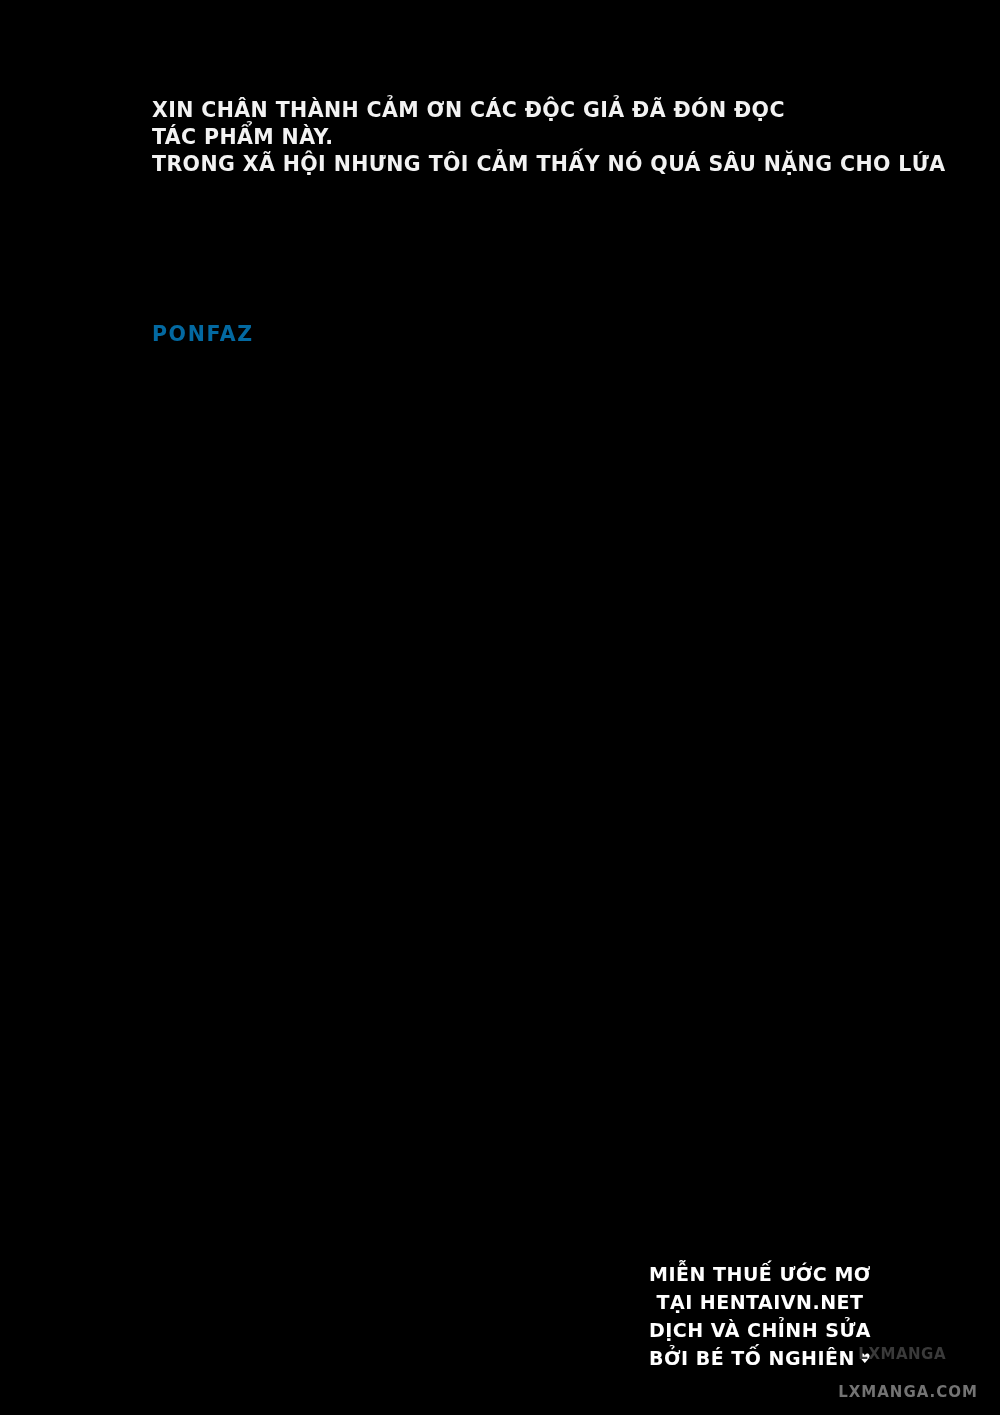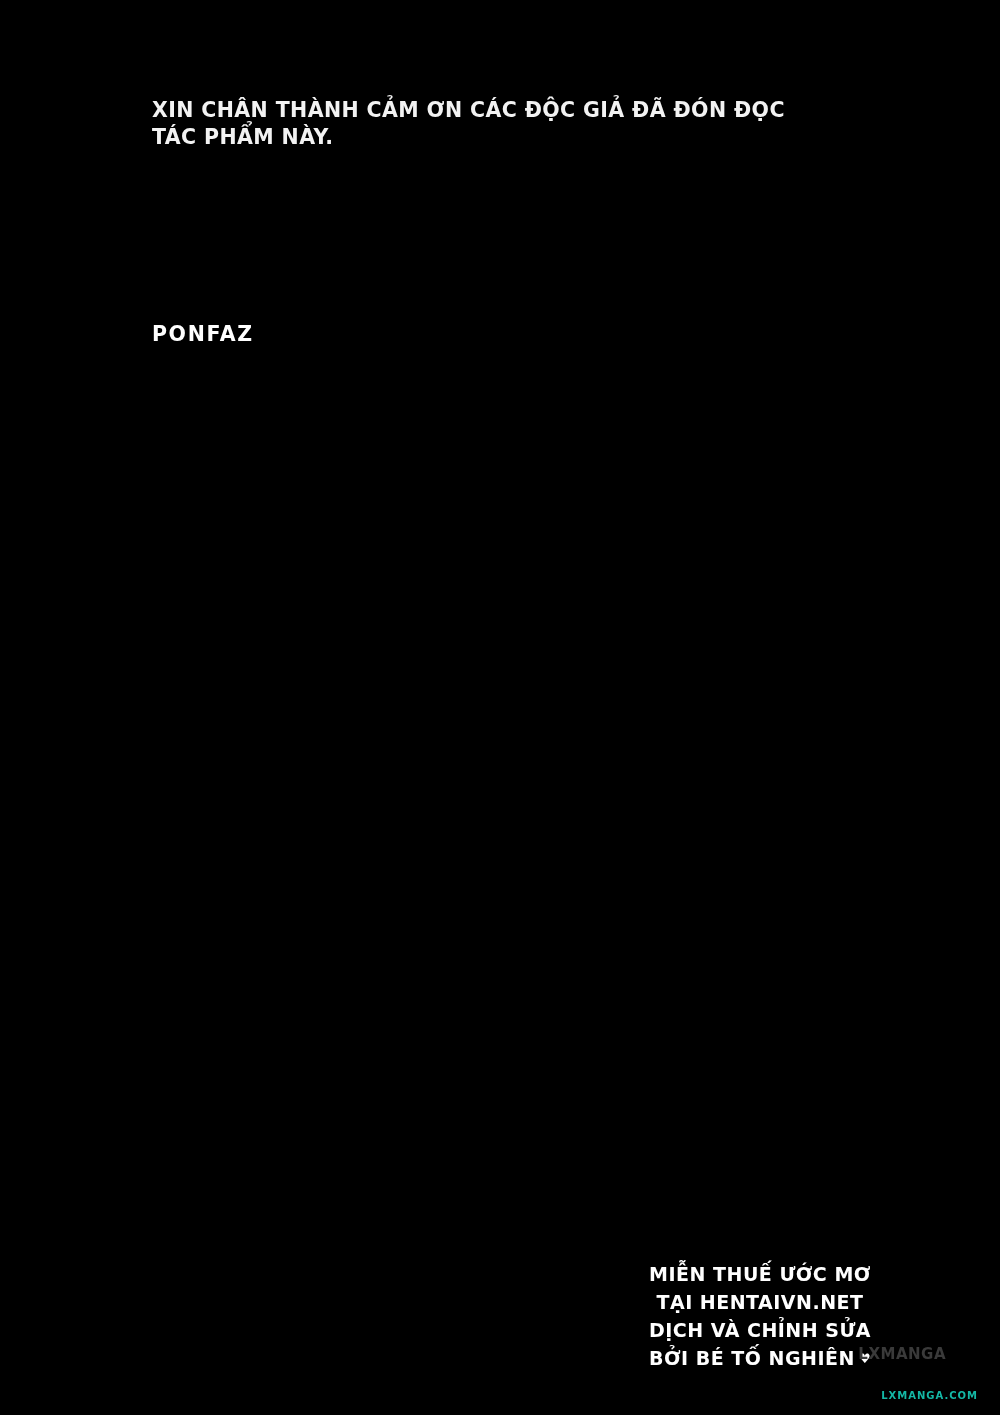--- a/index.html
+++ b/index.html
@@ -35,21 +35,21 @@
     text-transform: uppercase;
   }
   .signature {
     position: absolute;
     left: 152px;
     top: 322px;
     font-family: "DejaVu Sans", sans-serif;
     font-weight: bold;
     font-size: 20.5px;
     letter-spacing: 1.6px;
-    color: #ffffff;
+    color: #0369a1;
     text-transform: uppercase;
   }
 
   
   .credits {
     position: absolute;
     right: 30px;
     bottom: 42px;
     text-align: center;
     width: 420px;
@@ -86,35 +86,36 @@
     color: #3a3a3a;
     white-space: nowrap;
     pointer-events: none;
   }
   .wm-bottom {
     position: absolute;
     right: 22px;
     bottom: 14px;
     font-family: "DejaVu Sans", sans-serif;
     font-weight: bold;
-    font-size: 10px;
+    font-size: 15px;
     letter-spacing: 1px;
-    color: #14b8a6;
+    color: #737373;
     white-space: nowrap;
     pointer-events: none;
   }
 </style>
 </head>
 <body>
 
 <div class="page">
 
   <div class="note">
     <div class="note-line">XIN CHÂN THÀNH CẢM ƠN CÁC ĐỘC GIẢ ĐÃ ĐÓN ĐỌC</div>
     <div class="note-line">TÁC PHẨM NÀY.</div>
+    <div class="note-line">TRONG XÃ HỘI NHƯNG TÔI CẢM THẤY NÓ QUÁ SÂU NẶNG CHO LỨA</div>
   </div>
 
   <div class="signature">PONFAZ</div>
 
   <div class="credits">
     <div class="credit-line">MIỄN THUẾ ƯỚC MƠ</div>
     <div class="credit-line">TẠI HENTAIVN.NET</div>
     <div class="credit-line">DỊCH VÀ CHỈNH SỬA</div>
     <div class="credit-line last"><span>BỞI BÉ TỐ NGHIÊN</span><span class="heart">♥</span></div>
   </div>

